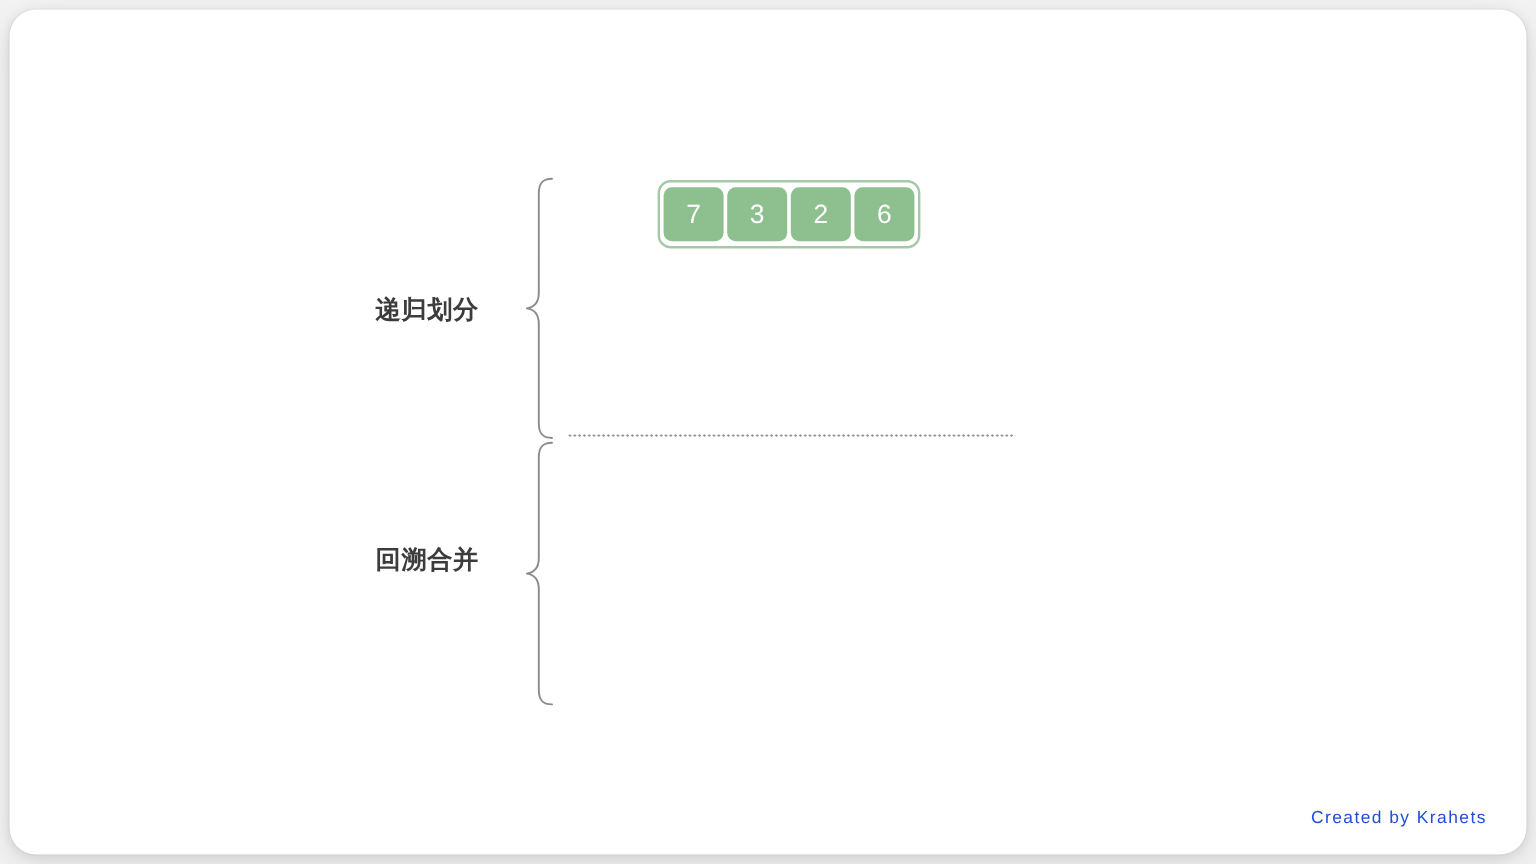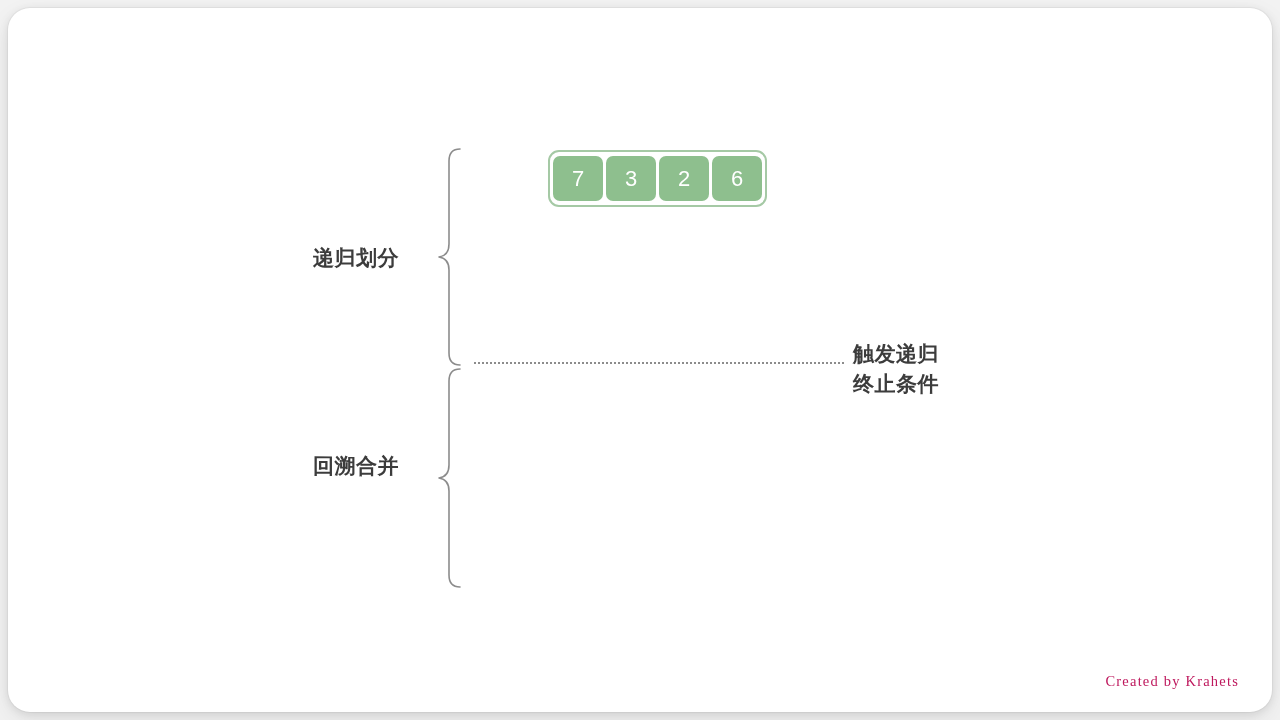--- a/index.html
+++ b/index.html
@@ -123,24 +123,24 @@
     letter-spacing: 0.5px;
     white-space: nowrap;
     font-family: "Liberation Sans", "DejaVu Sans", sans-serif;
   }
 
   
   #watermark {
     position: absolute;
     right: 33px;
     bottom: 22px;
-    color: #be185d;
+    color: #1d4ed8;
     font-size: 14.5px;
     letter-spacing: 1.2px;
-    font-family: Liberation Serif, serif;
+    font-family: Liberation Sans, sans-serif;
   }
 </style>
 </head>
 <body>
 
 <div id="canvas">
   <div id="card">
 
     <div class="brace" id="brace-top">
       <svg viewBox="0 0 26 218" preserveAspectRatio="none">
@@ -160,21 +160,17 @@
 
     <div id="array-wrap">
       <div class="cell">7</div>
       <div class="cell">3</div>
       <div class="cell">2</div>
       <div class="cell">6</div>
     </div>
 
     <div id="dotted-line"></div>
 
-    <div id="annotation">
-      <div>触发递归</div>
-      <div>终止条件</div>
-    </div>
 
     <div id="watermark">Created by Krahets</div>
 
   </div>
 </div>
 
 </body></html>

